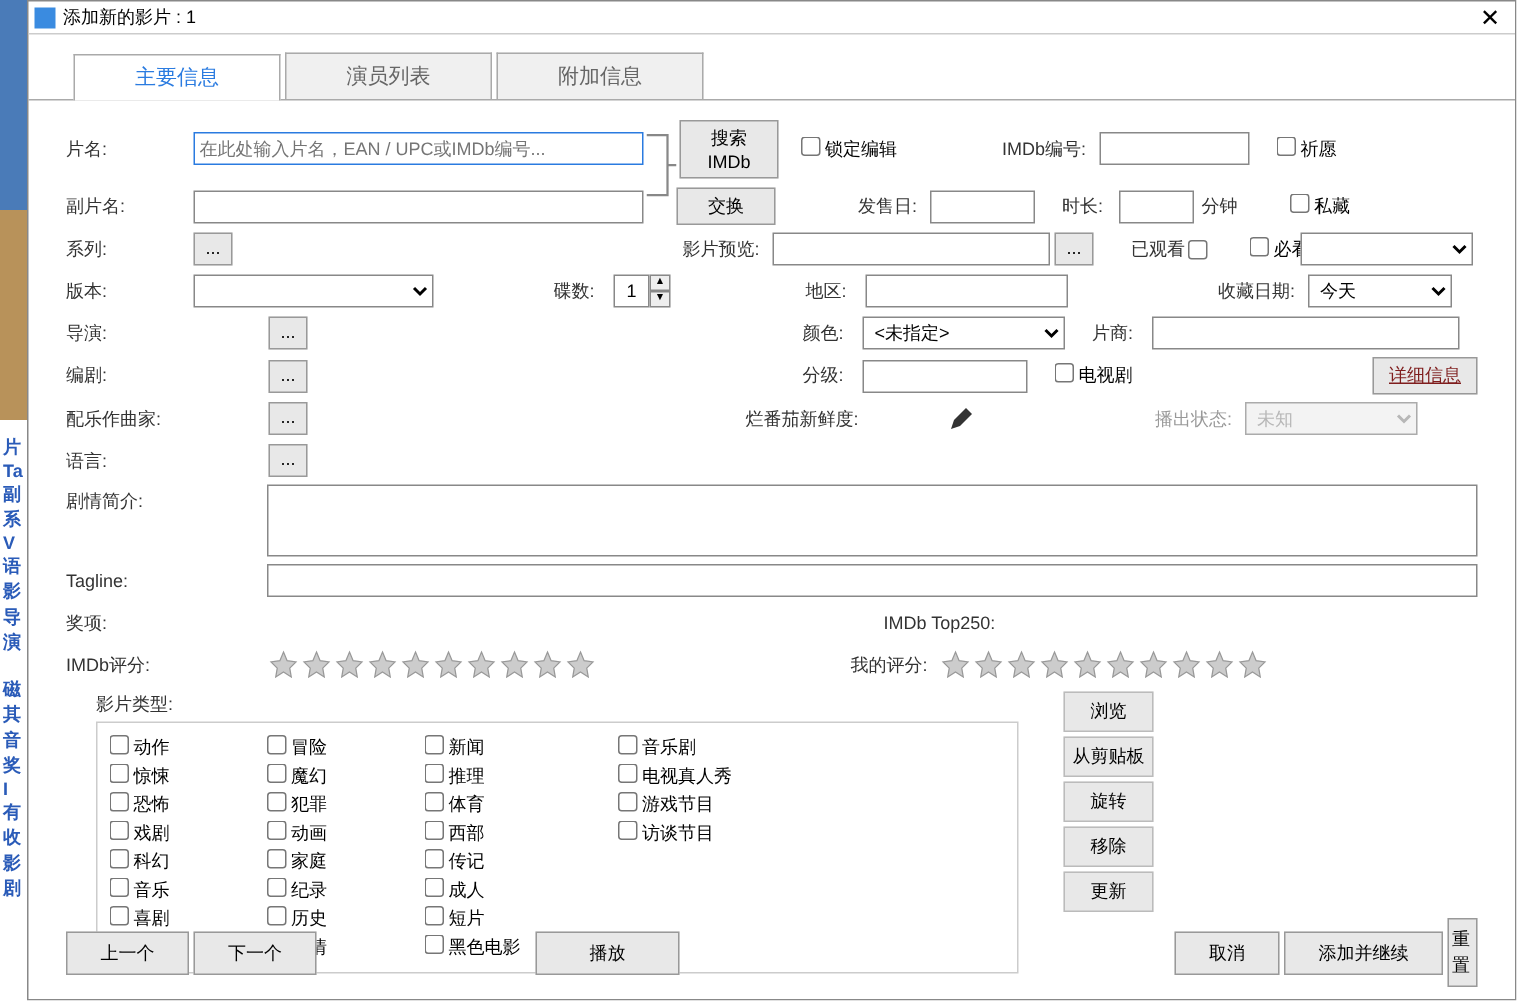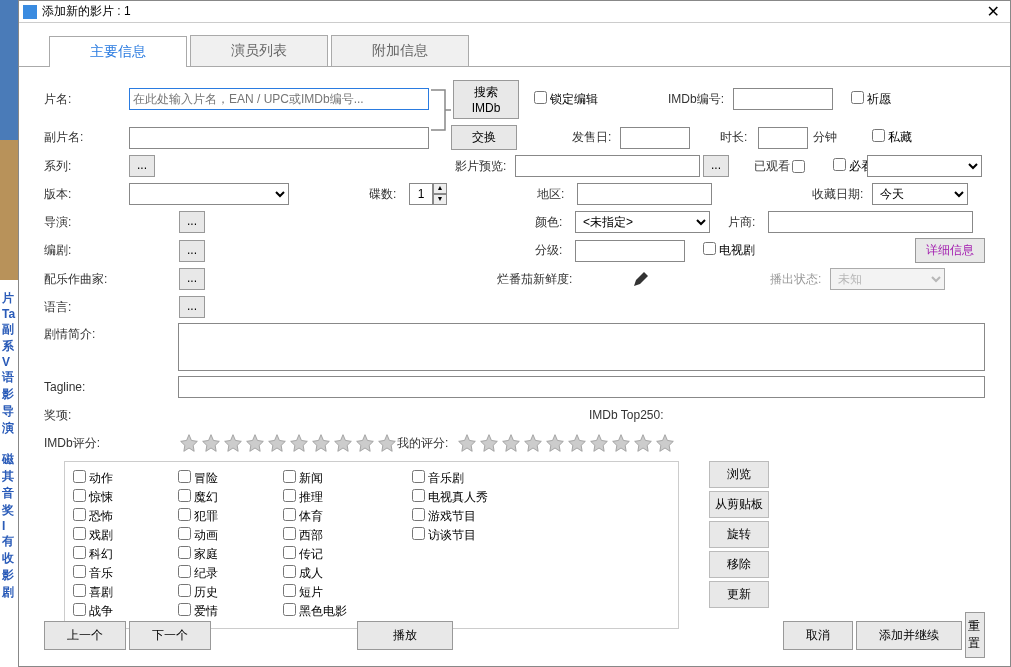--- a/index.html
+++ b/index.html
@@ -13,21 +13,21 @@
 .titlebar .close { font-size: 16px; cursor: pointer; padding: 0 6px; }
 .tabs { display: flex; padding: 12px 30px 0 30px; border-bottom: 1px solid #aaa; }
 .tab { padding: 6px 40px; border: 1px solid #aaa; border-bottom: none; background: #f0f0f0; margin-right: 3px; color: #666; cursor: pointer; font-size: 14px; }
 .tab.active { background: #fff; color: #2a7be0; position: relative; top: 1px; }
 .content { padding: 10px 25px 0 25px; }
 .row { display: flex; align-items: center; margin-bottom: 4px; min-height: 24px; }
 .lbl { color: #333; white-space: nowrap; }
 input[type="text"], select { border: 1px solid #888; height: 22px; padding: 0 3px; background: #fff; }
 input[type="text"].hl { border: 1px solid #2a7be0; }
 .btn { border: 1px solid #999; background: #e8e8e8; padding: 3px 10px; cursor: pointer; text-align: center; }
-.btn.dis { color: #a21caf; }
+.btn.dis { color: #7f1d1d; text-decoration: underline; }
 .btn-sm { border: 1px solid #999; background: #e8e8e8; width: 26px; height: 22px; text-align: center; line-height: 18px; cursor: pointer; }
 .star-row { display: flex; gap: 2px; }
 .star { width: 20px; height: 20px; fill: #ccc; stroke: #999; }
 .chk { display: flex; align-items: flex-start; margin-right: 10px; }
 .chk input { margin-right: 3px; width: 13px; height: 13px; }
 .genres { display: flex; border: 1px solid #ccc; padding: 8px; }
 .gcol { display: flex; flex-direction: column; gap: 2px; margin-right: 55px; }
 .cover-panel { display: flex; gap: 15px; }
 .cover-box { width: 180px; height: 140px; border: 1px solid #999; background: repeating-conic-gradient(#ddd 0% 25%, #fff 0% 50%) 50% / 12px 12px; position: relative; }
 .cover-svg { position: absolute; left: 50%; top: 50%; transform: translate(-50%, -50%); }
@@ -82,21 +82,21 @@
         </div>
     </div>
 
     <div class="row">
       <div class="lbl" style="width:85px">副片名:</div>
       <input type="text" style="width: 300px;">
       <div style="width:22px"></div>
       <div class="btn" style="width:66px">交换</div>
       <div class="lbl" style="margin-left:55px;width:48px">发售日:</div>
       <input type="text" style="width: 70px;">
-      <div class="lbl" style="margin-left:30px;width:38px">时长:</div>
+      <div class="lbl" style="margin-left:18px;width:38px">时长:</div>
       <input type="text" style="width: 50px;">
       <div class="lbl" style="margin-left:5px">分钟</div>
       <div class="chk" style="margin-left:35px">
           <input type="checkbox" style="">
           <span>私藏</span>
         </div>
     </div>
 
     <div class="row">
       <div class="lbl" style="width:85px">系列:</div>
@@ -209,21 +209,21 @@
           <svg class="star" viewBox="0 0 24 24">
             <path d="M12 2l2.9 6.9L22 10l-5 4.9 1.2 7.1L12 18l-6.2 4 1.2-7.1L2 10l7.1-1.1z"></path>
           </svg>
           <svg class="star" viewBox="0 0 24 24">
             <path d="M12 2l2.9 6.9L22 10l-5 4.9 1.2 7.1L12 18l-6.2 4 1.2-7.1L2 10l7.1-1.1z"></path>
           </svg>
           <svg class="star" viewBox="0 0 24 24">
             <path d="M12 2l2.9 6.9L22 10l-5 4.9 1.2 7.1L12 18l-6.2 4 1.2-7.1L2 10l7.1-1.1z"></path>
           </svg>
         </div>
-      <div class="lbl" style="width:60px">我的评分:</div>
+      <div class="lbl" style="margin-left:170px;width:60px">我的评分:</div>
       <div class="star-row">
           <svg class="star" viewBox="0 0 24 24">
             <path d="M12 2l2.9 6.9L22 10l-5 4.9 1.2 7.1L12 18l-6.2 4 1.2-7.1L2 10l7.1-1.1z"></path>
           </svg>
           <svg class="star" viewBox="0 0 24 24">
             <path d="M12 2l2.9 6.9L22 10l-5 4.9 1.2 7.1L12 18l-6.2 4 1.2-7.1L2 10l7.1-1.1z"></path>
           </svg>
           <svg class="star" viewBox="0 0 24 24">
             <path d="M12 2l2.9 6.9L22 10l-5 4.9 1.2 7.1L12 18l-6.2 4 1.2-7.1L2 10l7.1-1.1z"></path>
           </svg>
@@ -247,20 +247,21 @@
           </svg>
           <svg class="star" viewBox="0 0 24 24">
             <path d="M12 2l2.9 6.9L22 10l-5 4.9 1.2 7.1L12 18l-6.2 4 1.2-7.1L2 10l7.1-1.1z"></path>
           </svg>
         </div>
     </div>
 
     <div class="row" style="align-items:flex-start;margin-top:6px">
       <div style="width:20px"></div>
       <div style="flex:0 0 615px">
+        <div class="lbl" style="margin-bottom:3px">影片类型:</div>
         <div class="genres">
           <div class="gcol" id="gc1">
               <label class="chk">
                 <input type="checkbox" style="">
                 <span>动作</span>
               </label>
               <label class="chk">
                 <input type="checkbox" style="">
                 <span>惊悚</span>
               </label>

